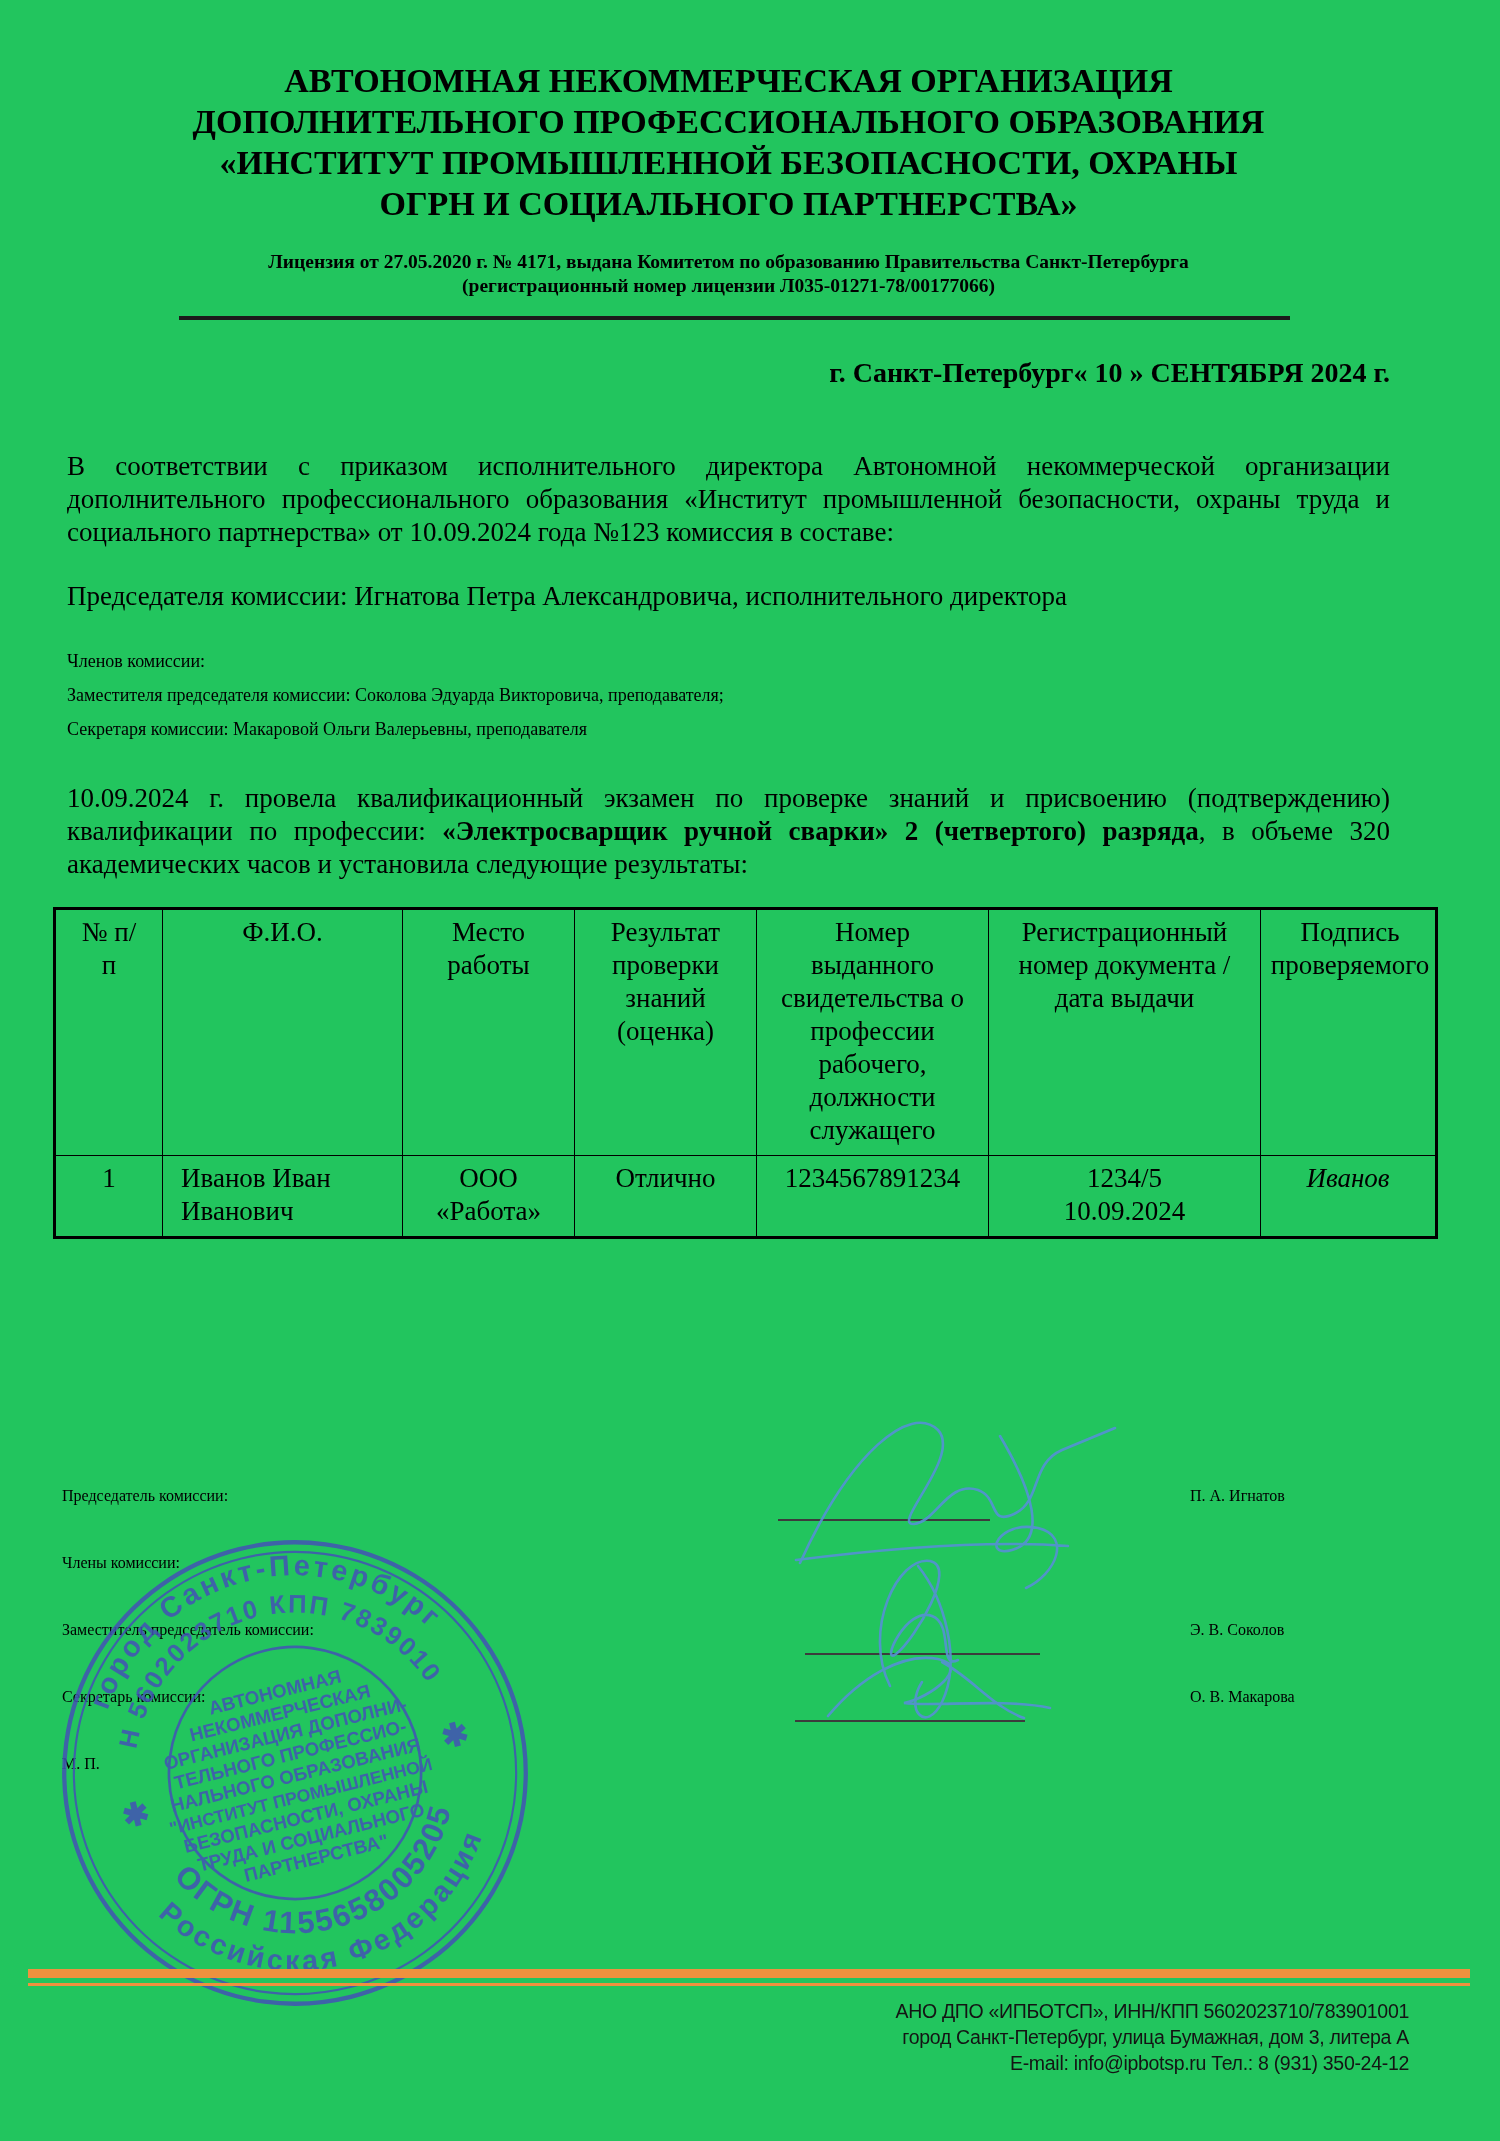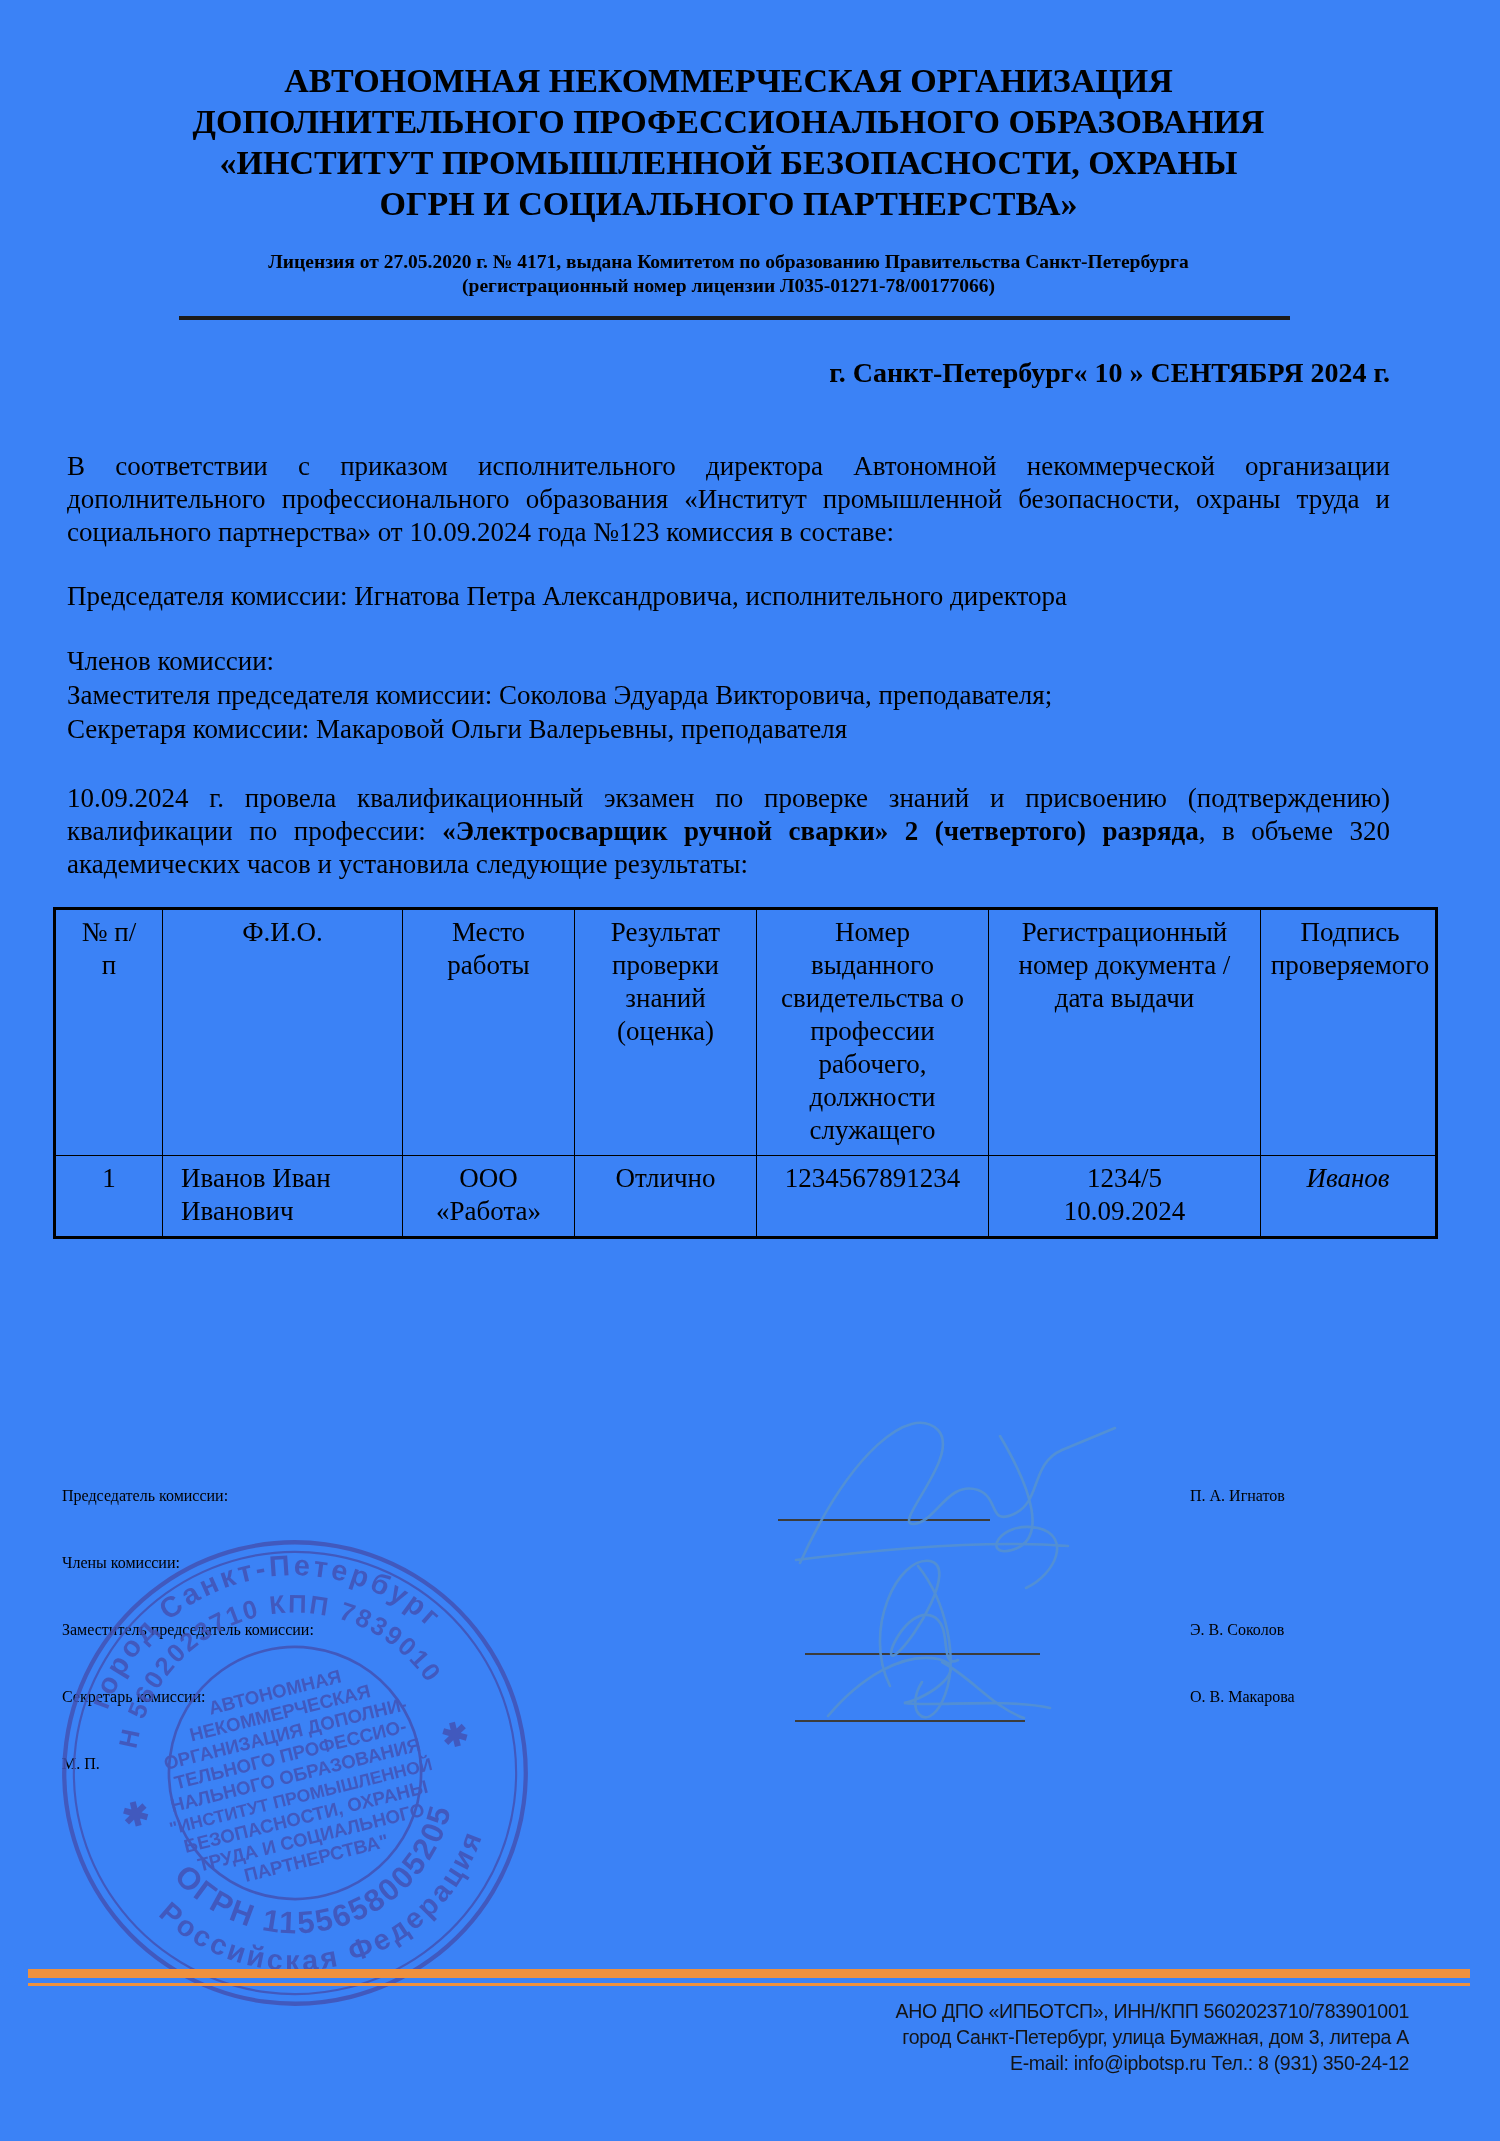--- a/index.html
+++ b/index.html
@@ -1,34 +1,34 @@
 <!DOCTYPE html>
 <html><head>
 <meta charset="utf-8">
 <style>
   html,body { margin:0; padding:0; background:#888; }
   .page {
     position:relative; width:1500px; height:2141px; margin:0 auto;
-    background:#3b82f6; overflow:hidden;
+    background:#22c55e; overflow:hidden;
     font-family:"Liberation Serif", serif; color:#000;
   }
   .flow { position:absolute; left:67px; top:0; width:1323px; }
 
   .org-header { margin-top:60px; text-align:center; font-weight:bold; font-size:34px; line-height:41px; }
   .license { margin-top:26px; text-align:center; font-weight:bold; font-size:19.5px; line-height:24px; }
   .divider { margin:18px 100px 0 112px; border-top:4px solid #1b1b1b; }
 
   .protocol-title { margin-top:44px; text-align:center; font-weight:bold; font-size:30px; line-height:37px; }
 
   .place-date { margin-top:36px; display:flex; justify-content:flex-end; font-weight:bold; font-size:28px; line-height:34px; }
 
   .para { font-size:27px; line-height:33px; text-align:justify; margin:0; }
   .para1 { margin-top:60px; }
   .line-chairman { margin-top:31px; font-size:27px; line-height:33px; }
-  .members-block { margin-top:31px; font-size:27px; line-height:34px; }
+  .members-block { margin-top:31px; font-size:18px; line-height:34px; }
   .para3 { margin-top:36px; }
   .b { font-weight:bold; }
 
   table.results {
     margin-top:26px; margin-left:-14px; width:1382px;
     border-collapse:collapse; table-layout:fixed;
     border:3px solid #000;
   }
   table.results th, table.results td {
     border:1px solid #000; vertical-align:top; padding:6px 4px 8px 4px;

